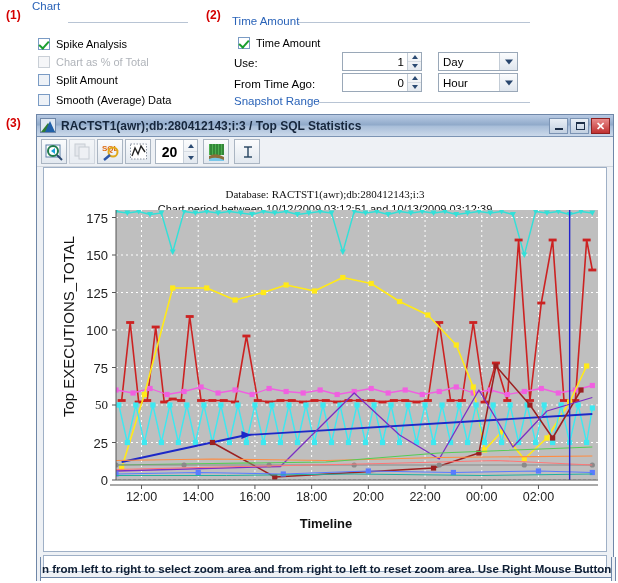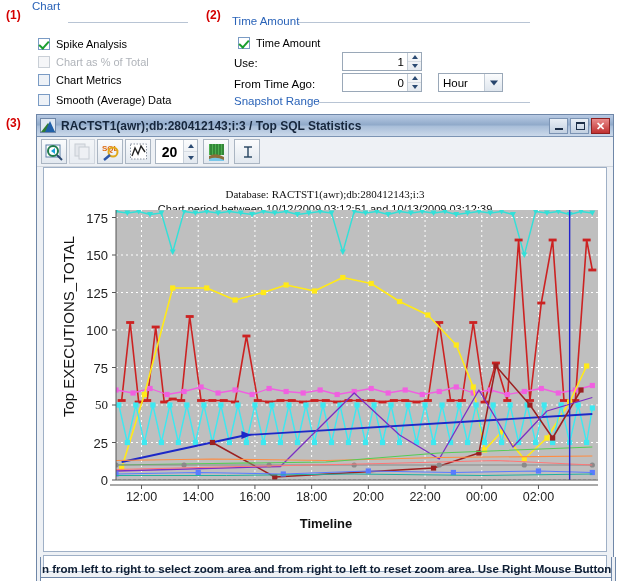--- a/index.html
+++ b/index.html
@@ -202,21 +202,21 @@
   <div class="cb-row" style="left:38px;top:38px;">
     <span class="cbox checked"></span>
     <span class="cb-label">Spike Analysis</span>
   </div>
   <div class="cb-row" style="left:38px;top:56px;">
     <span class="cbox disabled"></span>
     <span class="cb-label disabled">Chart as % of Total</span>
   </div>
   <div class="cb-row" style="left:38px;top:74px;">
     <span class="cbox plain"></span>
-    <span class="cb-label">Chart Metrics</span>
+    <span class="cb-label">Split Amount</span>
   </div>
   <div class="cb-row" style="left:38px;top:94px;">
     <span class="cbox plain"></span>
     <span class="cb-label">Smooth (Average) Data</span>
   </div>
 
   <div class="callout" style="left:206px;top:8px;">(2)</div>
   <div class="sec-title" style="left:232px;top:15px;">Time Amount</div>
   <div class="sec-rule" style="left:298px;top:22px;width:232px;"></div>
 
@@ -226,30 +226,34 @@
   </div>
 
   <div class="f-label" style="left:234px;top:57px;">Use:</div>
   <div class="spin" style="left:342px;top:52px;width:80px;height:19px;">
     <span class="val">1</span>
     <span class="arrows">
       <div class="ar-up"></div>
       <div class="ar-dn"></div>
     </span>
   </div>
+  <div class="combo" style="left:438px;top:52px;width:80px;height:19px;">
+    <span class="ctext">Day</span>
+    <span class="cbtn"></span>
+  </div>
 
   <div class="f-label" style="left:234px;top:78px;">From Time Ago:</div>
   <div class="spin" style="left:342px;top:73px;width:80px;height:19px;">
     <span class="val">0</span>
     <span class="arrows">
       <div class="ar-up"></div>
       <div class="ar-dn"></div>
     </span>
   </div>
-  <div class="combo" style="left:438px;top:73px;width:65px;height:19px;">
+  <div class="combo" style="left:438px;top:73px;width:80px;height:19px;">
     <span class="ctext">Hour</span>
     <span class="cbtn"></span>
   </div>
 
   <div class="sec-title" style="left:234px;top:95px;">Snapshot Range</div>
   <div class="sec-rule" style="left:318px;top:102px;width:212px;"></div>
 
   <div class="callout" style="left:6px;top:116px;">(3)</div>
 
   <div class="win">

